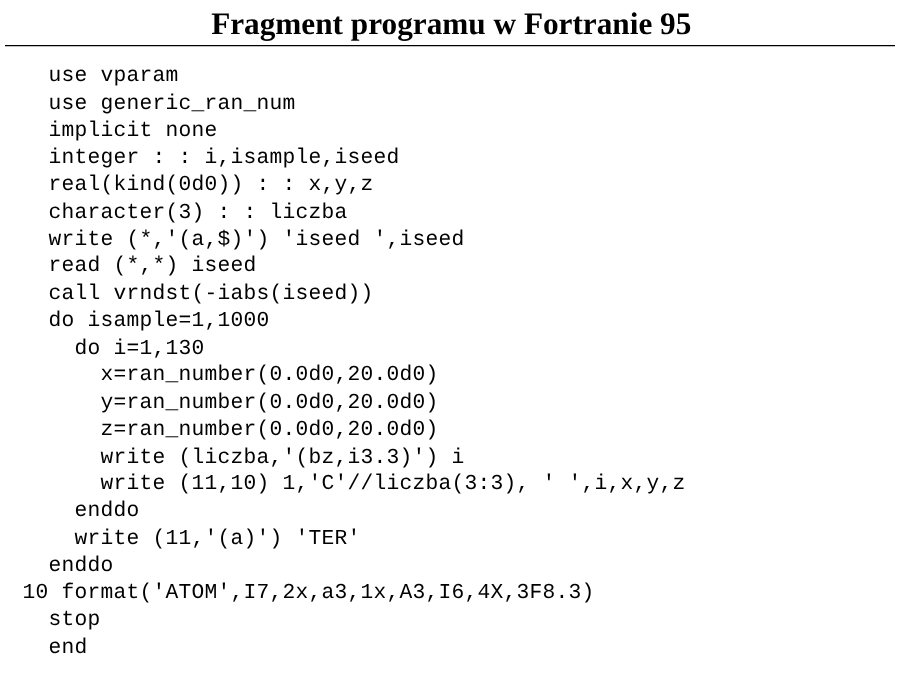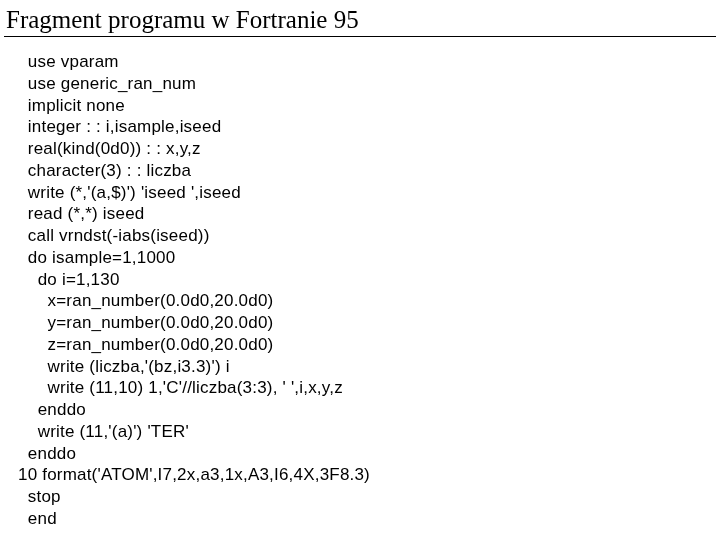--- a/index.html
+++ b/index.html
@@ -6,31 +6,32 @@
   body {
     width: 720px;
     height: 540px;
     background: #ffffff;
     font-family: "Times New Roman", Times, serif;
     color: #000000;
     padding: 6px 4px;
   }
   .heading {
     font-size: 25px;
-    font-weight: normal;
+    font-weight: bold;
     margin-bottom: 2px;
     padding-left: 2px;
+    text-align: center;
   }
   .rule {
     border: none;
     border-top: 1.5px solid #000;
     margin-bottom: 14px;
   }
   .code {
-    font-family: Liberation Sans, sans-serif;
+    font-family: Liberation Mono, monospace;
     font-size: 17px;
     line-height: 1.28;
     white-space: pre;
     padding-left: 14px;
     letter-spacing: 0.2px;
   }
 </style>
 </head>
 <body>
 

